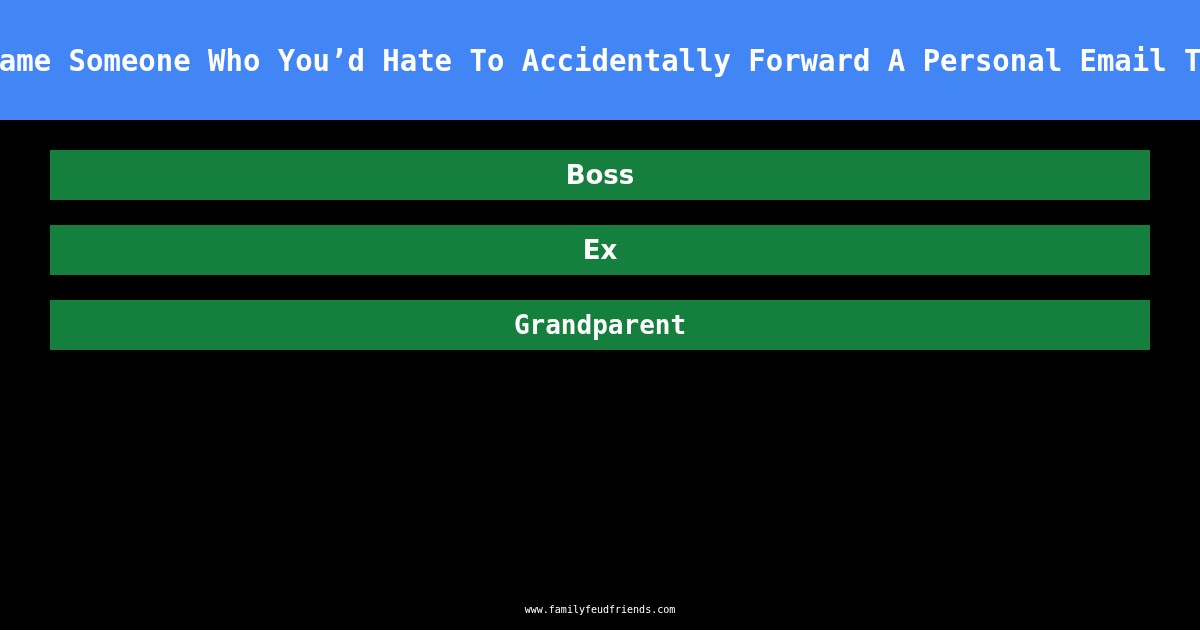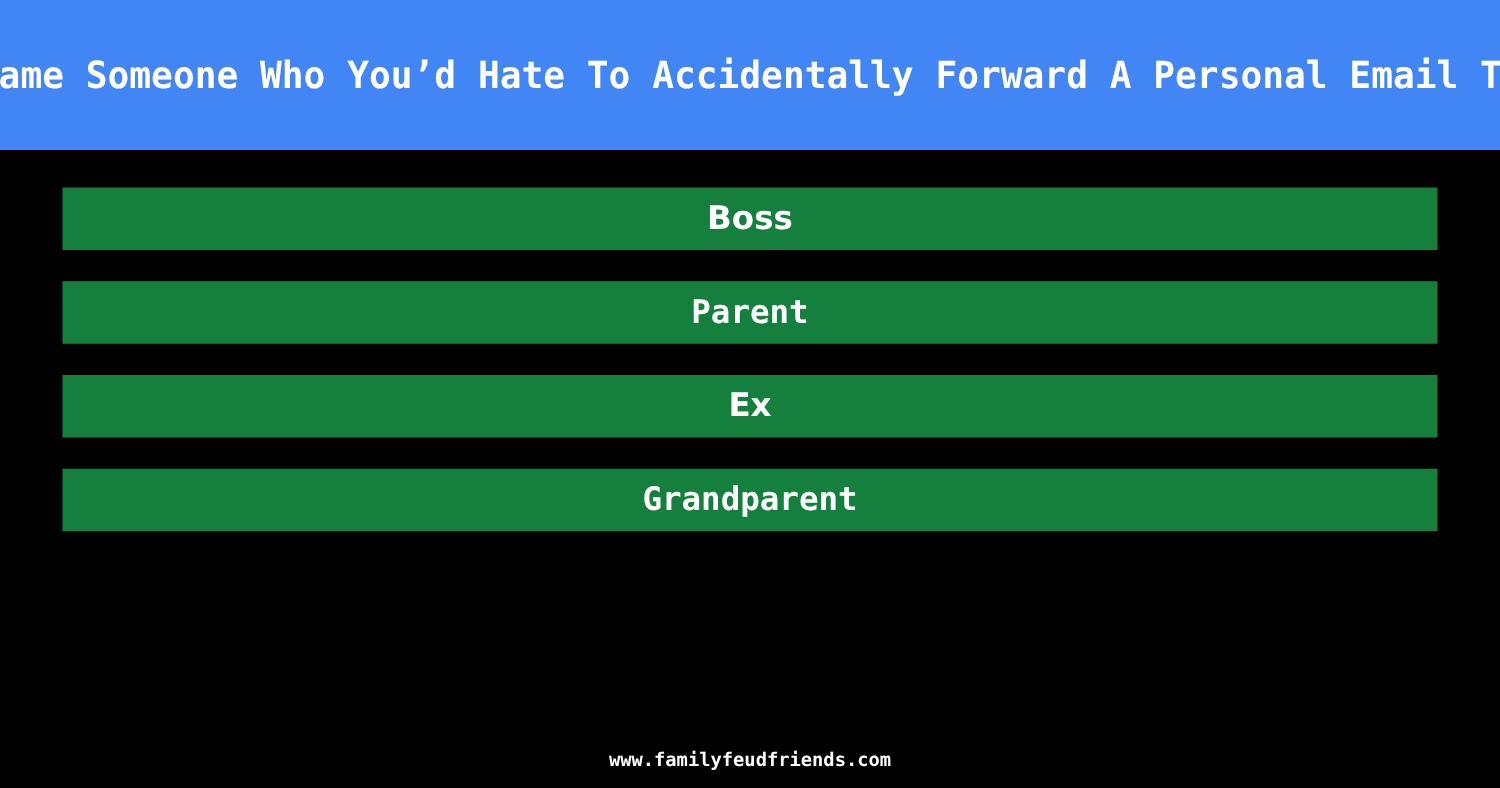--- a/index.html
+++ b/index.html
@@ -92,45 +92,42 @@
   .footer {
     position: absolute;
     left: 0;
     top: 598px;
     width: 1200px;
     text-align: center;
   }
   .footer-url {
     color: #FFFFFF;
     font-family: "DejaVu Sans Mono", monospace;
-    font-weight: bold;
-    font-size: 15px;
+    font-weight: normal;
+    font-size: 10px;
     line-height: 1.1;
     letter-spacing: 0px;
     white-space: nowrap;
   }
 </style>
 </head>
 <body>
 
 <div class="board">
 
   <div class="header-band">
     <div class="header-title">Name Someone Who You’d Hate To Accidentally Forward A Personal Email To</div>
   </div>
 
   <div class="answers">
 
     <div class="answer-row">
       <span class="answer-label font-sans">Boss</span>
     </div>
 
-    <div class="answer-row">
-      <span class="answer-label font-mono">Parent</span>
-    </div>
 
     <div class="answer-row">
       <span class="answer-label font-sans">Ex</span>
     </div>
 
     <div class="answer-row">
       <span class="answer-label font-mono">Grandparent</span>
     </div>
 
   </div>

